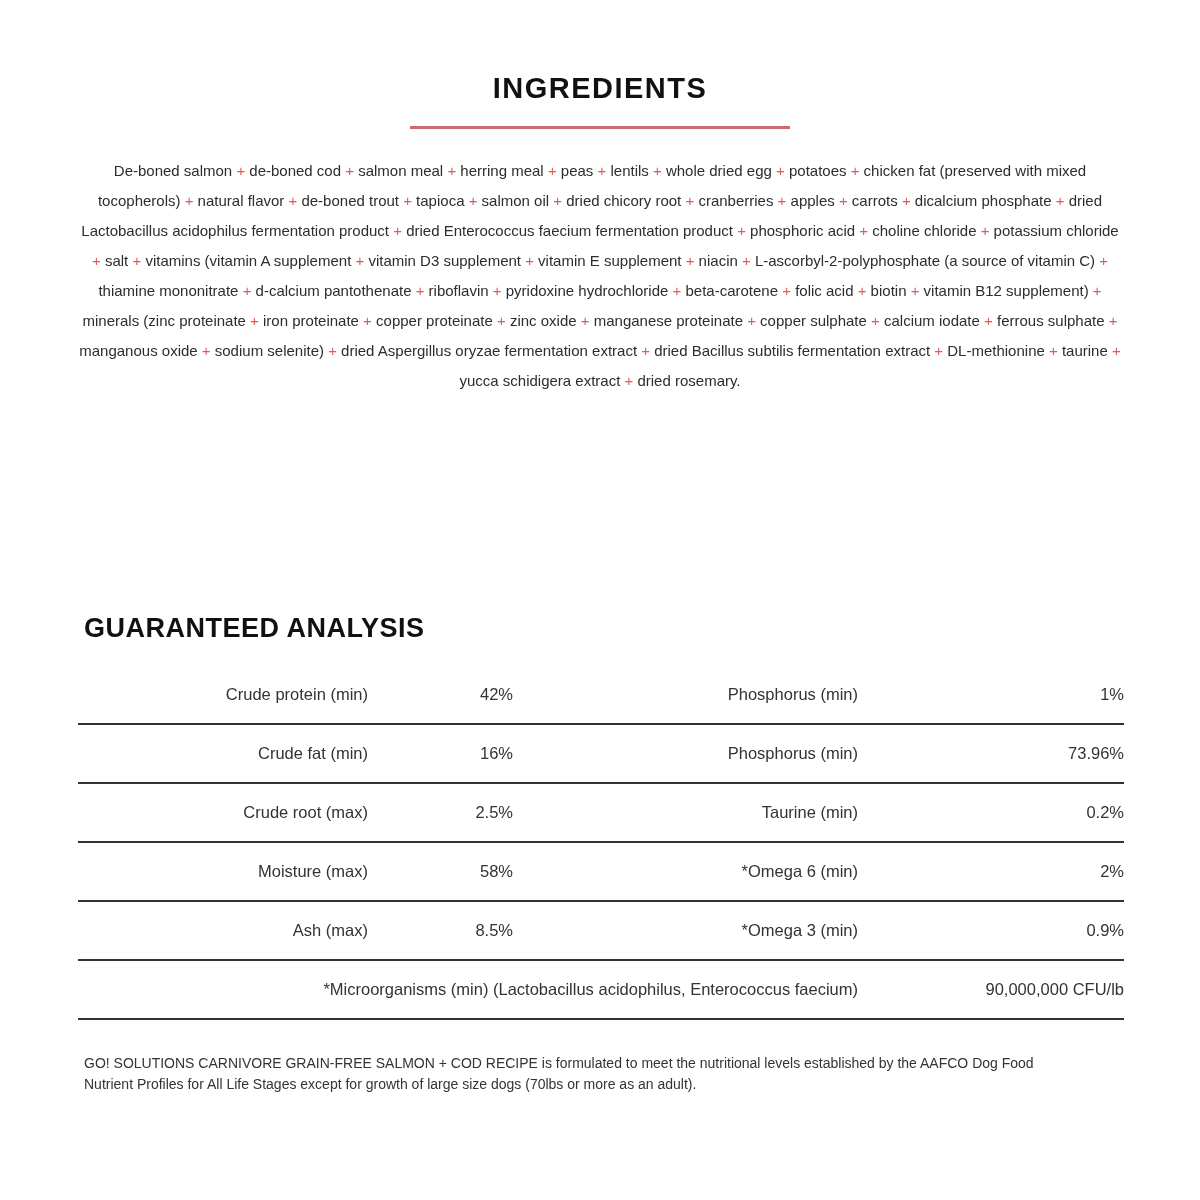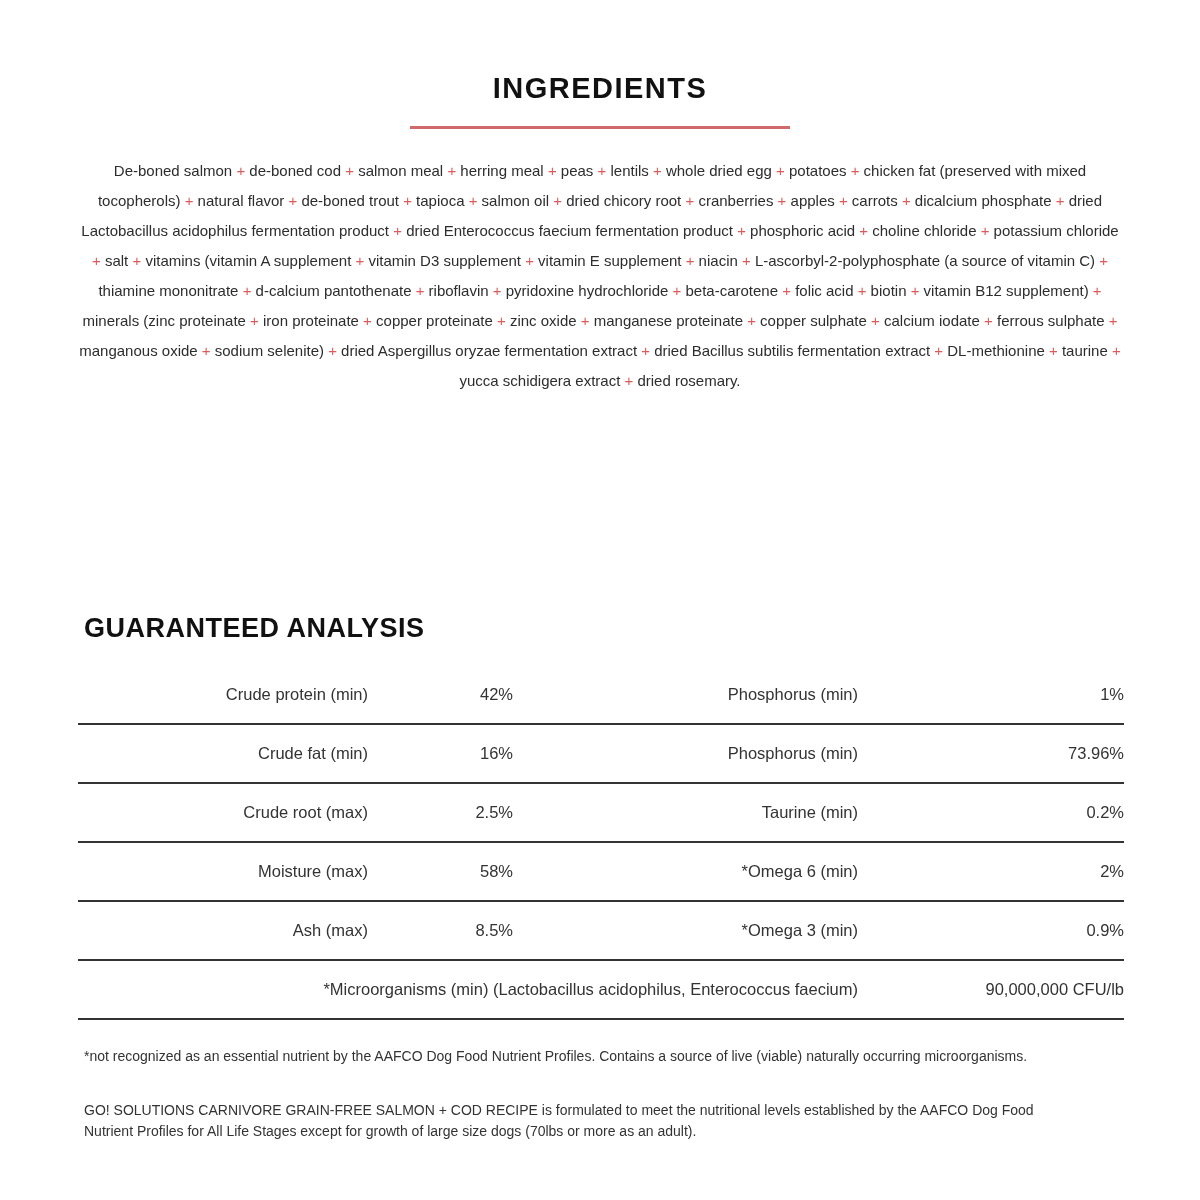--- a/index.html
+++ b/index.html
@@ -95,17 +95,16 @@
             <td class="lbl2">*Omega 3 (min)</td>
             <td class="val">0.9%</td>
           </tr>
           <tr>
             <td class="lbl" colspan="3">*Microorganisms (min) (Lactobacillus acidophilus, Enterococcus faecium)</td>
             <td class="val">90,000,000 CFU/lb</td>
           </tr>
         </tbody>
     </table>
 
-    <p class="note">*not recognized as an essential nutrient by the AAFCO Dog Food Nutrient Profiles. Contains a source of live (viable) naturally occurring microorganisms.</p>
     <p class="note note-formulation">GO! SOLUTIONS CARNIVORE GRAIN-FREE SALMON + COD RECIPE  is formulated to meet the nutritional levels established by the AAFCO Dog Food Nutrient Profiles for All Life Stages except for growth of large size dogs (70lbs or more as an adult).</p>
   </div>
 
 </div>
 
 </body></html>

